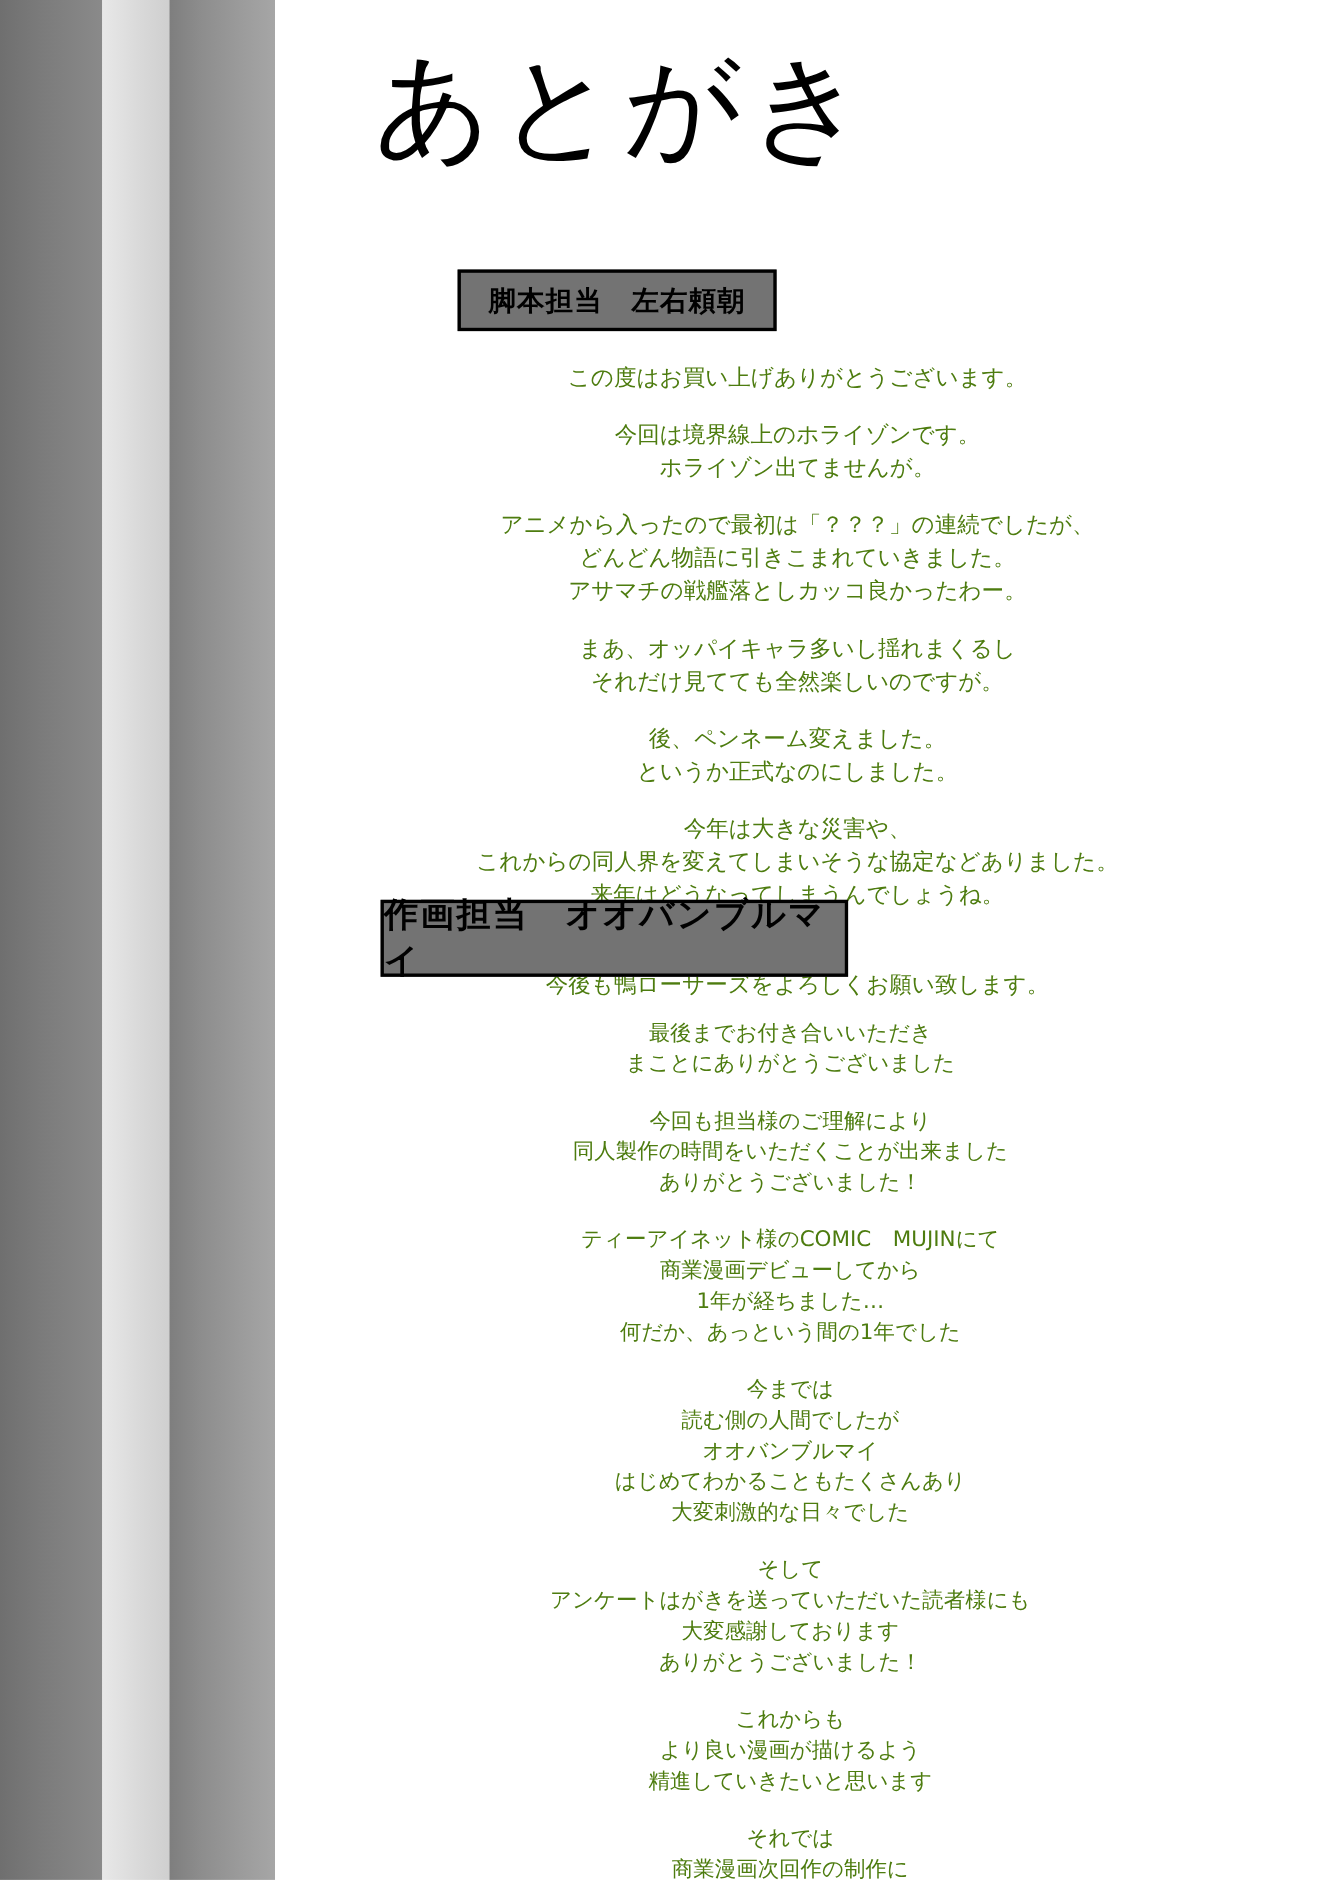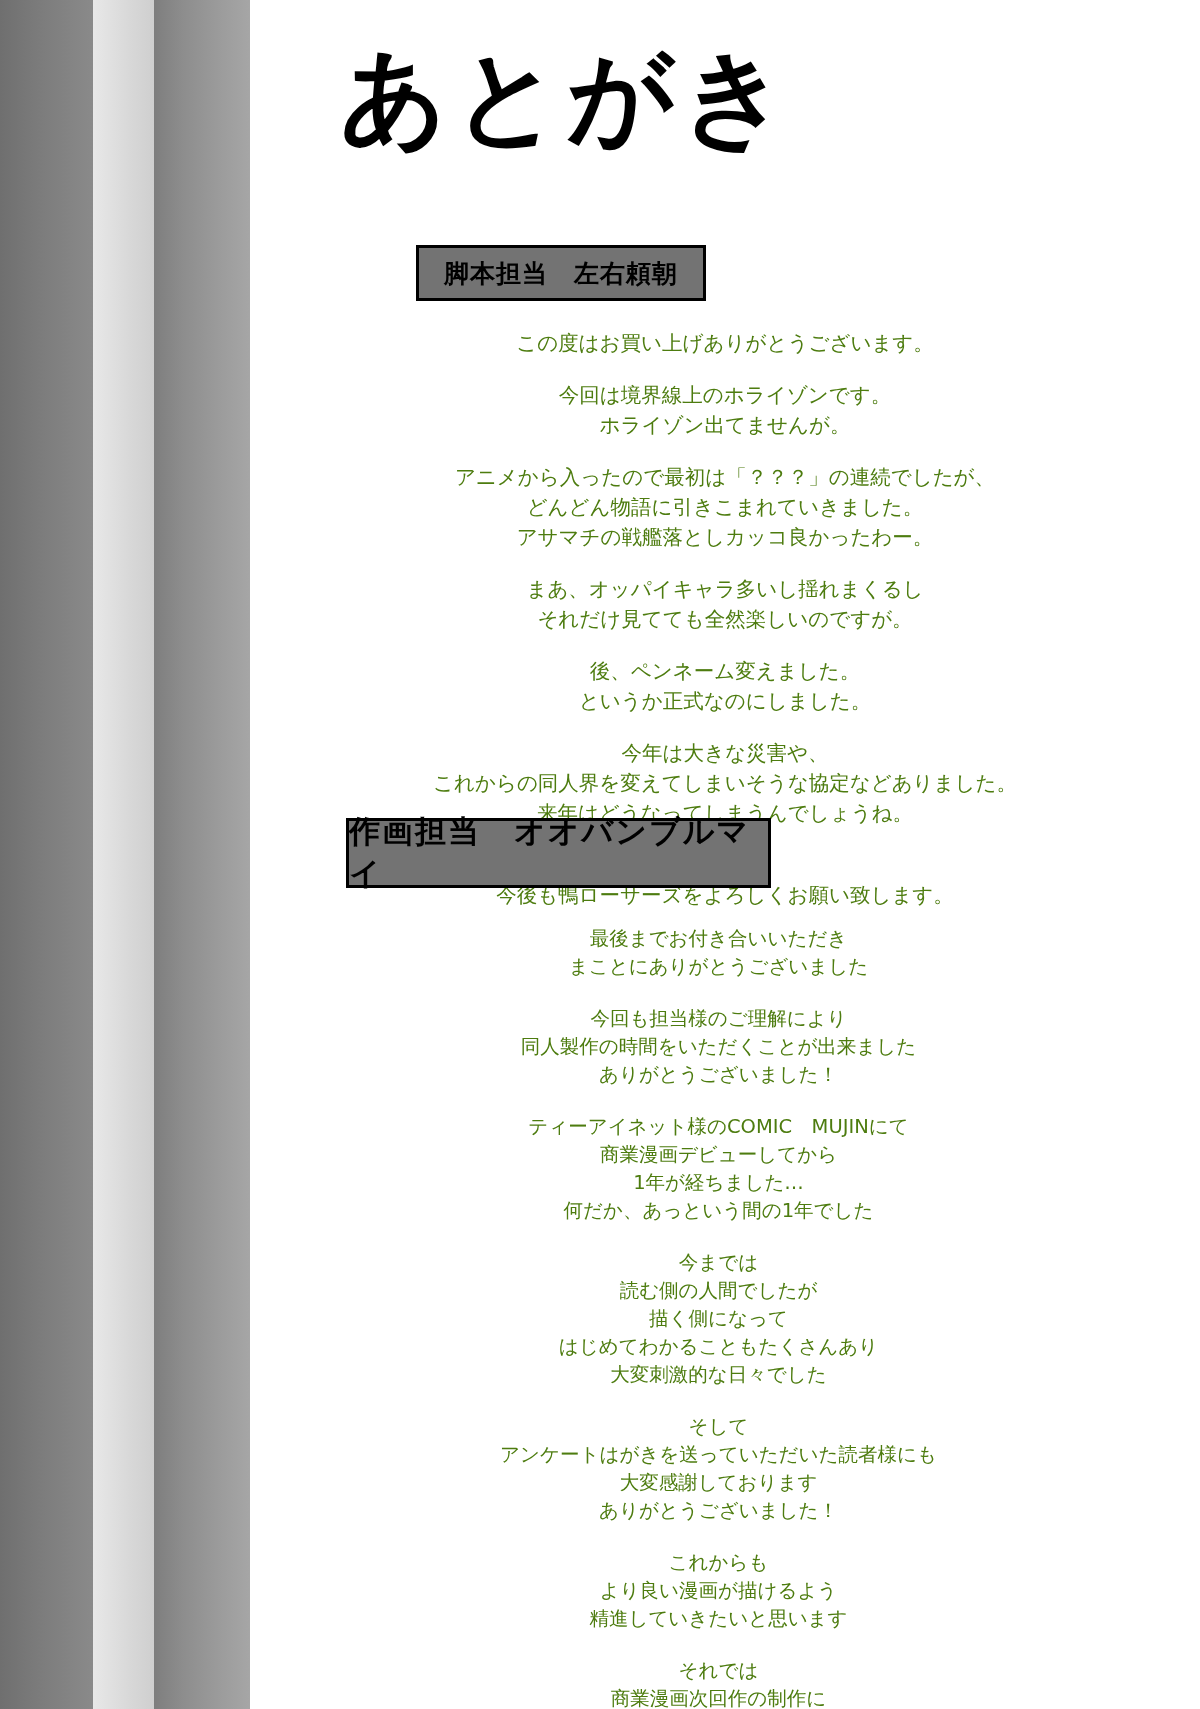--- a/index.html
+++ b/index.html
@@ -44,21 +44,21 @@
     left: 250px;
     top: 0;
     width: 950px;
     height: 1709px;
   }
   .title {
     position: absolute;
     left: 90px;
     top: 40px;
     font-family: "DejaVu Sans", "Liberation Sans", sans-serif;
-    font-weight: bold;
+    font-weight: normal;
     font-size: 105px;
     letter-spacing: 6px;
     color: #000000;
     line-height: 1.1;
     white-space: nowrap;
   }
   .section-box {
     position: absolute;
     border: 3px solid #000000;
     box-sizing: border-box;
@@ -176,21 +176,21 @@
         </p>
         <p>
           <span class="line">ティーアイネット様のCOMIC　MUJINにて</span>
           <span class="line">商業漫画デビューしてから</span>
           <span class="line">1年が経ちました…</span>
           <span class="line">何だか、あっという間の1年でした</span>
         </p>
         <p>
           <span class="line">今までは</span>
           <span class="line">読む側の人間でしたが</span>
-          <span class="line">描く側になって</span>
+          <span class="line">オオバンブルマイ</span>
           <span class="line">はじめてわかることもたくさんあり</span>
           <span class="line">大変刺激的な日々でした</span>
         </p>
         <p>
           <span class="line">そして</span>
           <span class="line">アンケートはがきを送っていただいた読者様にも</span>
           <span class="line">大変感謝しております</span>
           <span class="line">ありがとうございました！</span>
         </p>
         <p>

